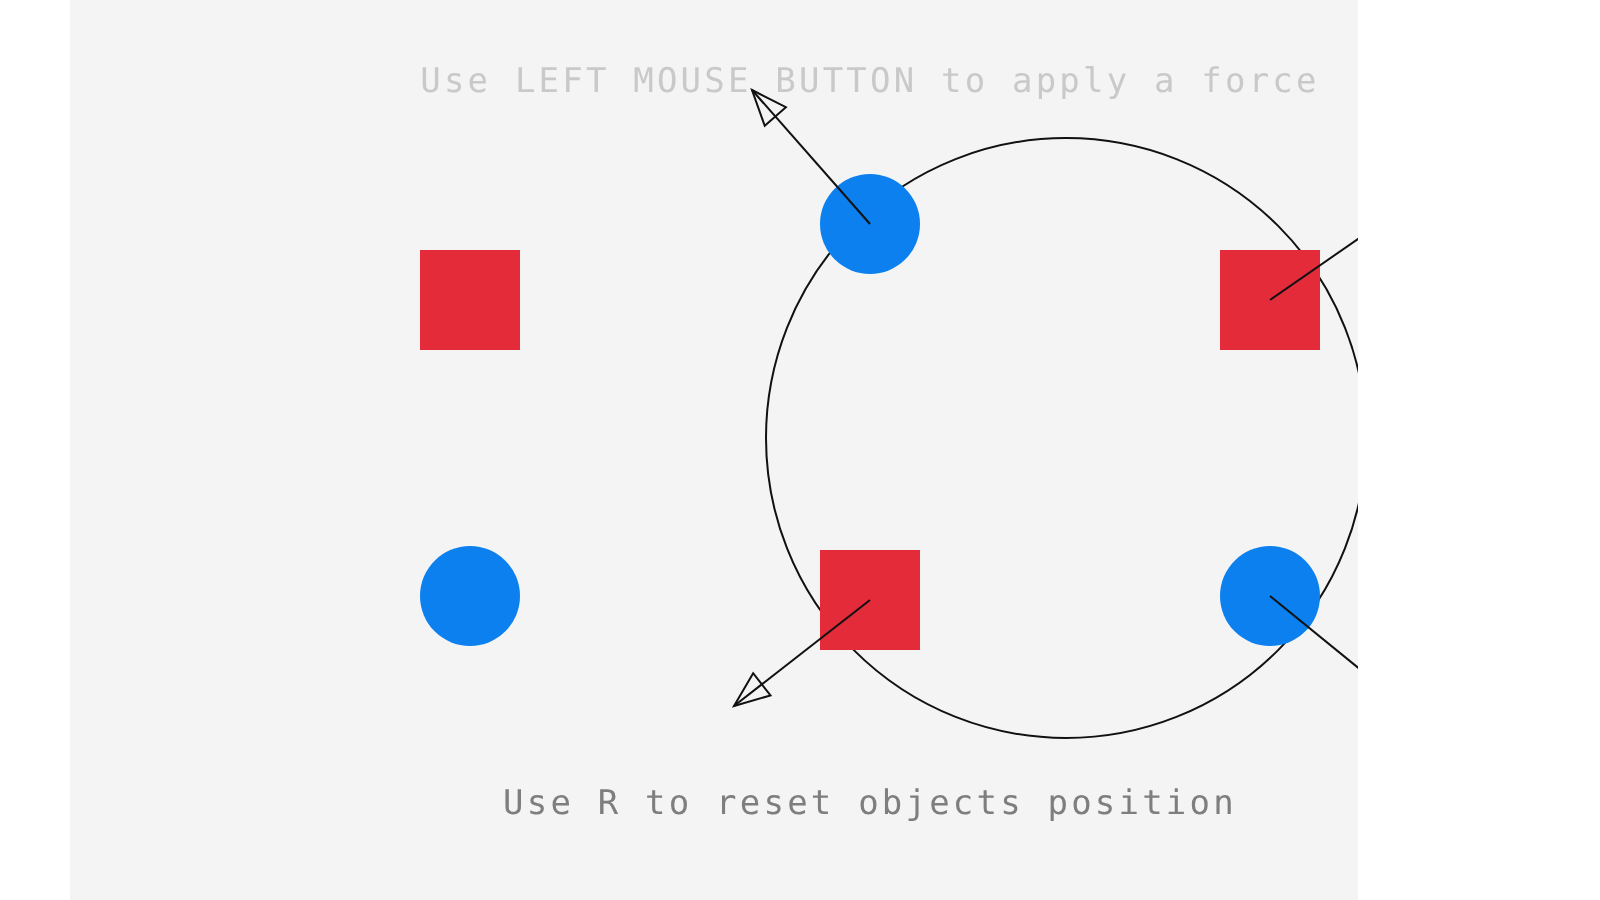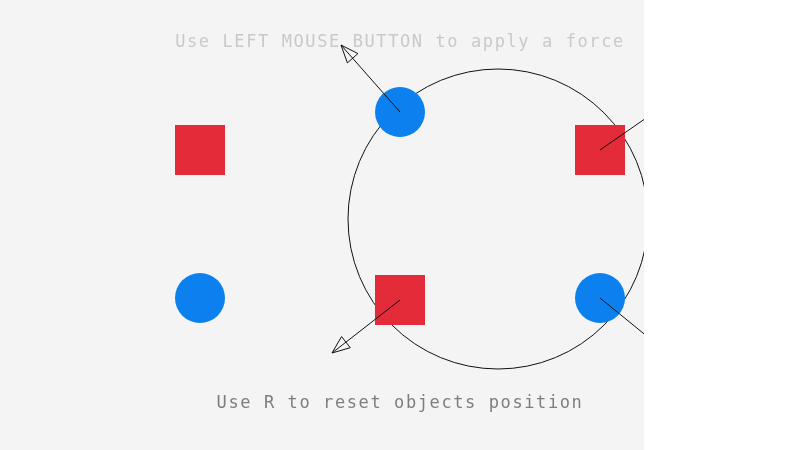--- a/index.html
+++ b/index.html
@@ -7,20 +7,21 @@
     padding: 0;
     background: #ffffff;
   }
   #stage {
     position: relative;
     width: 644px;
     height: 450px;
     background: #f4f4f4;
     overflow: hidden;
     font-family: "DejaVu Sans Mono", "Liberation Mono", monospace;
+    margin-left: 35px;
   }
   #scene-svg {
     position: absolute;
     left: 0;
     top: 0;
     width: 800px;
     height: 450px;
     display: block;
   }
   .hint-text {

